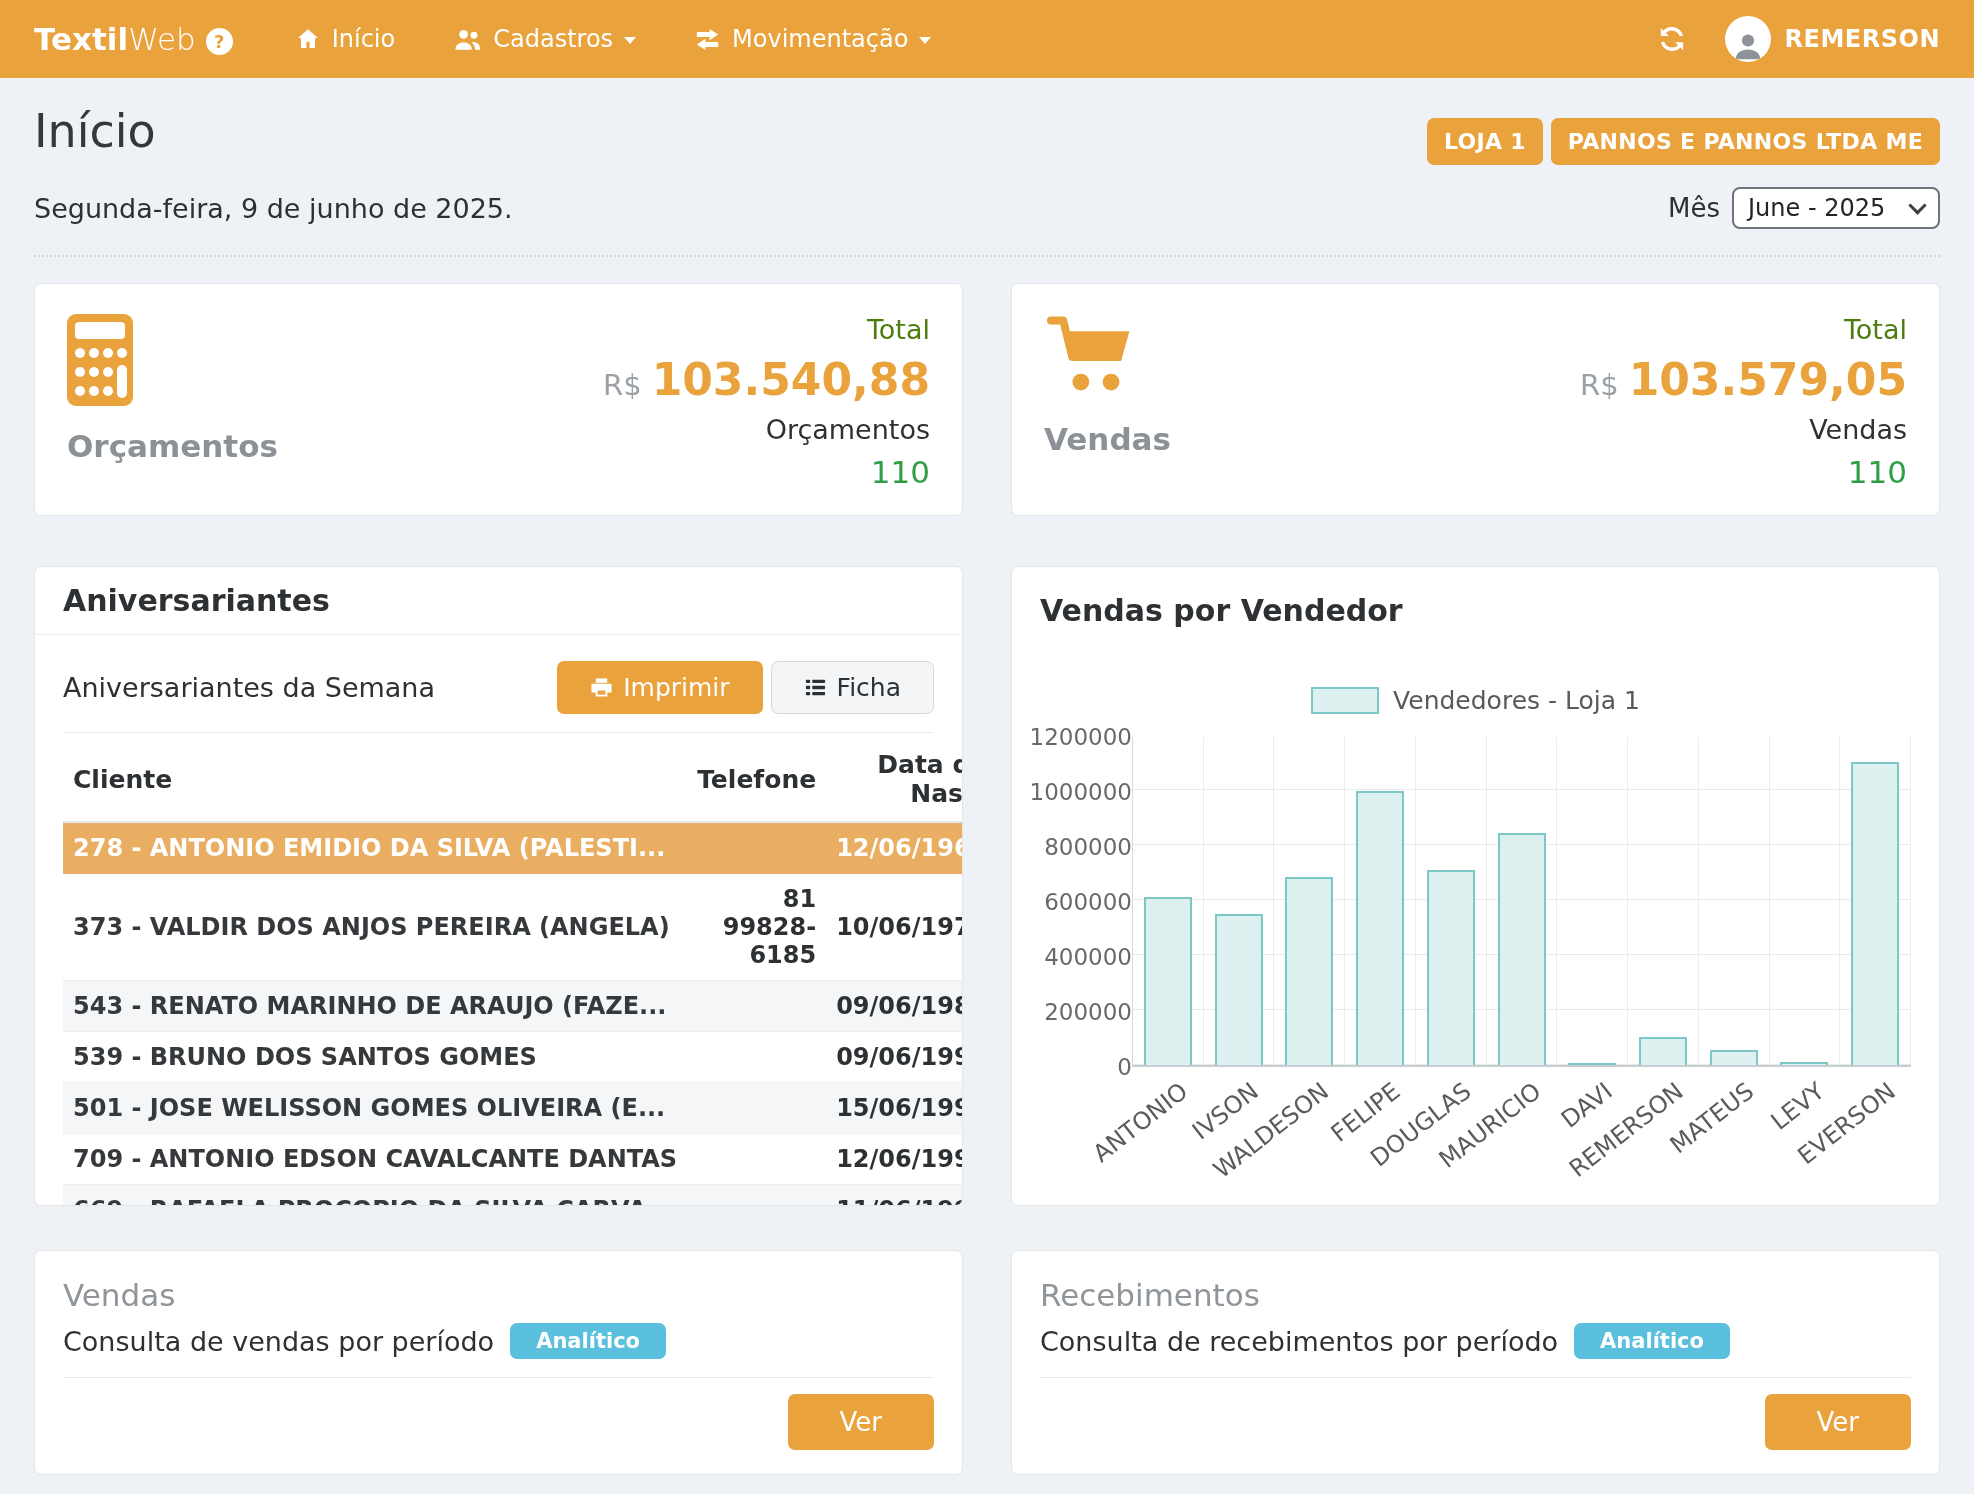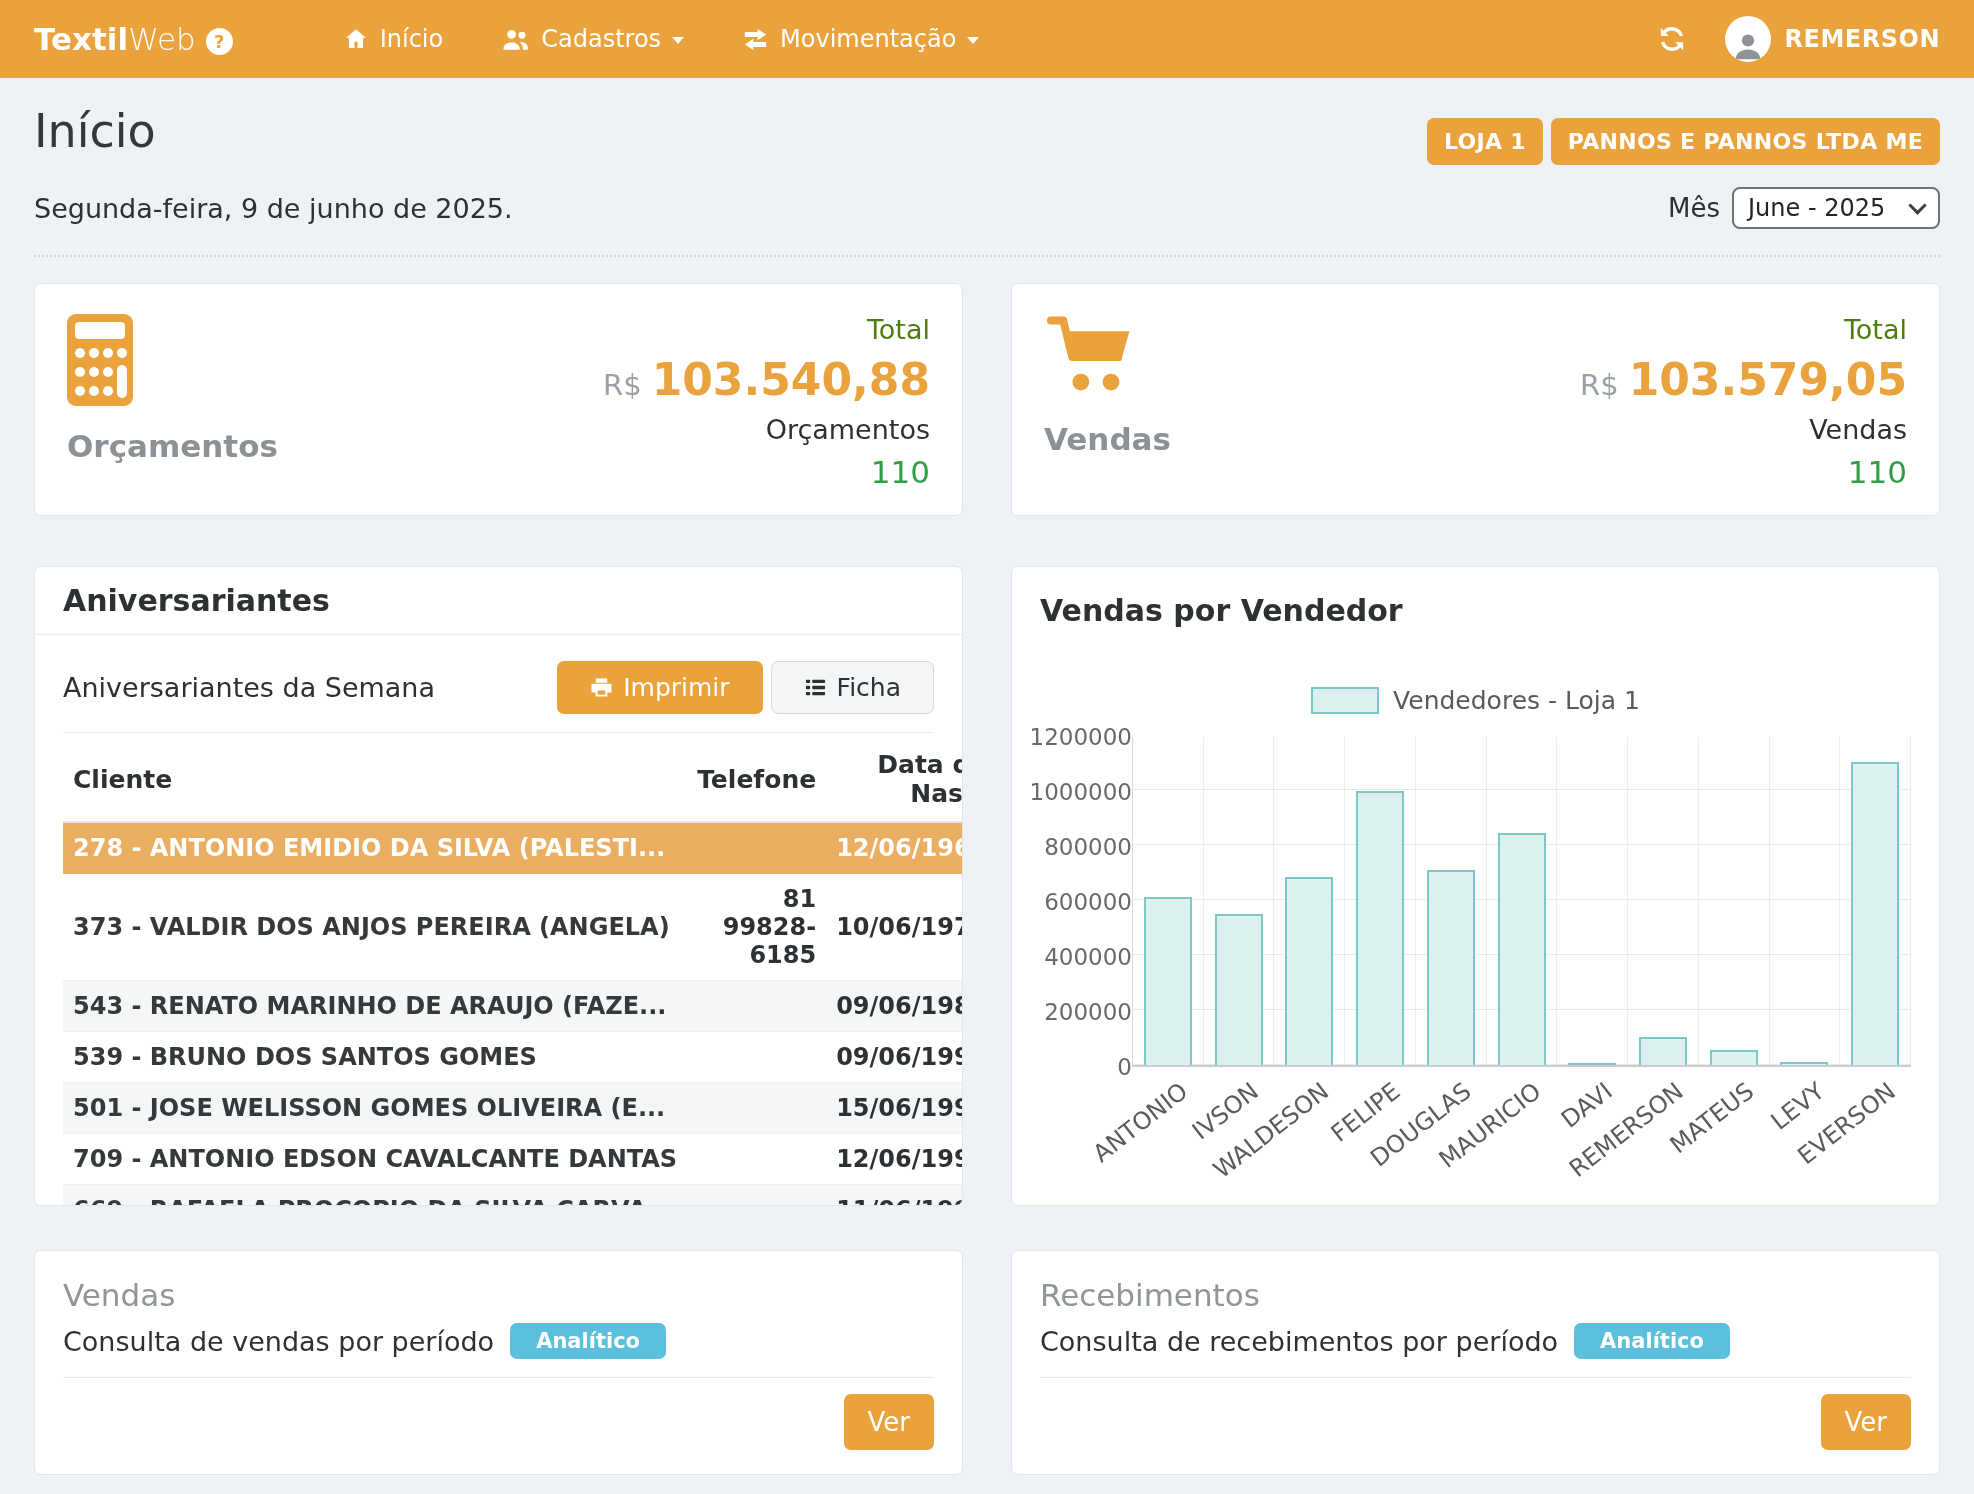--- a/index.html
+++ b/index.html
@@ -12,21 +12,21 @@
   }
   *{box-sizing:border-box;margin:0;padding:0;}
   html{background:#eef1f5;}
   body{
     width:1974px;height:1494px;overflow:hidden;
     background:#eef1f5;
     font-family:"DejaVu Sans","Liberation Sans",sans-serif;
     color:#2e3134;
   }
   
-  .navbar{height:78px;background:var(--accent);display:flex;align-items:center;padding:0 34px;gap:48px;}
+  .navbar{height:78px;background:var(--accent);display:flex;align-items:center;padding:0 34px;}
   .brand{display:flex;align-items:center;gap:10px;color:#fff;font-size:31px;margin-right:62px;cursor:pointer;}
   .brand .b{font-weight:800;}
   .brand .l{font-weight:300;}
   .q-badge{width:27px;height:27px;border-radius:50%;background:#fff;color:var(--accent);
     font-size:18px;font-weight:800;display:flex;align-items:center;justify-content:center;margin-top:4px;}
   .nav-items{display:flex;align-items:center;gap:58px;}
   .nav-item{display:flex;align-items:center;gap:11px;color:#fff;font-size:24px;cursor:pointer;}
   .nav-ic{display:flex;align-items:center;}
   .caret{width:0;height:0;border-left:6px solid transparent;border-right:6px solid transparent;border-top:7px solid #fff;margin-top:3px;}
   .nav-right{margin-left:auto;display:flex;align-items:center;gap:38px;color:#fff;}
@@ -122,21 +122,21 @@
 
   
   .report{padding:26px 28px 24px;min-height:190px;}
   .report-title{font-size:31px;color:#909599;font-weight:400;}
   .report-sub{display:flex;align-items:center;gap:16px;margin-top:10px;}
   .report-sub-text{font-size:27px;color:#2e3134;}
   .badge-info{background:var(--badge);color:#fff;font-size:21px;font-weight:700;padding:6px 26px;border-radius:7px;}
   .report-div{border:none;border-top:1px solid #e8eaec;margin-top:18px;}
   .report-actions{display:flex;justify-content:flex-end;margin-top:16px;}
   .btn-ver{background:var(--accent);color:#fff;font-size:26px;border:none;border-radius:7px;
-    padding:13px 24px;cursor:pointer;font-family:inherit;}
+    padding:13px 52px;cursor:pointer;font-family:inherit;}
 </style>
 </head>
 <body>
 
 <nav class="navbar">
   <div class="brand">
     <span><span class="b">Textil</span><span class="l">Web</span></span>
     <span class="q-badge">?</span>
   </div>
   <div class="nav-items" id="nav-items">

